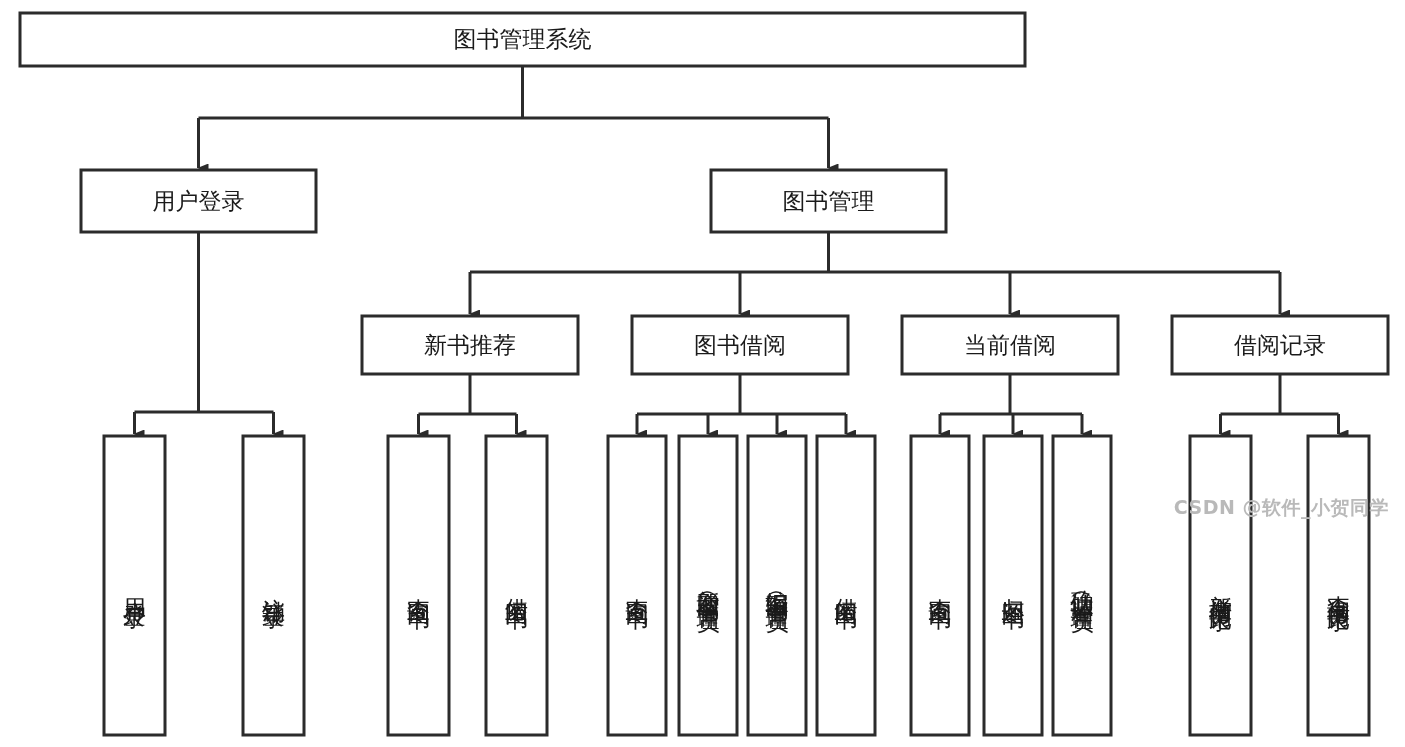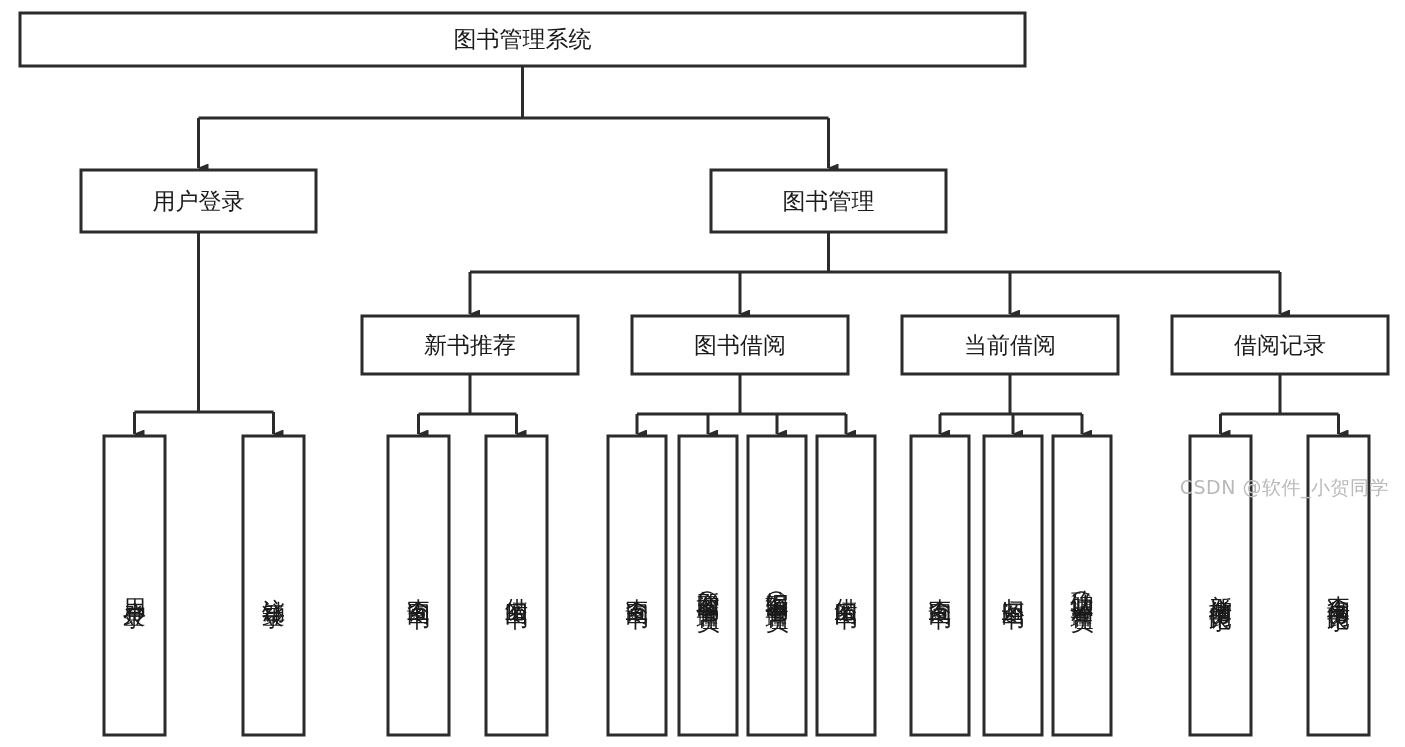--- a/index.html
+++ b/index.html
@@ -65,27 +65,28 @@
     font-size: 23px;
     line-height: 1.0;
     color: #1a1a1a;
     letter-spacing: 3px;
     white-space: nowrap;
     text-align: center;
   }
   .watermark {
     position: absolute;
     right: 16px;
-    bottom: 22px;
+    bottom: 2px;
     font-family: "DejaVu Sans", "Liberation Sans", sans-serif;
     font-size: 19px;
     color: #b9b9b9;
     letter-spacing: 0.5px;
     white-space: nowrap;
     user-select: none;
+    font-weight: bold;
   }
 </style>
 </head>
 <body>
 
 <div id="diagram-root">
 
   <svg id="flow-svg" viewBox="0 0 1405 747">
     <defs>
       <marker id="arrowhead" markerWidth="9" markerHeight="11" refX="4.5" refY="10" orient="auto" markerUnits="userSpaceOnUse">

